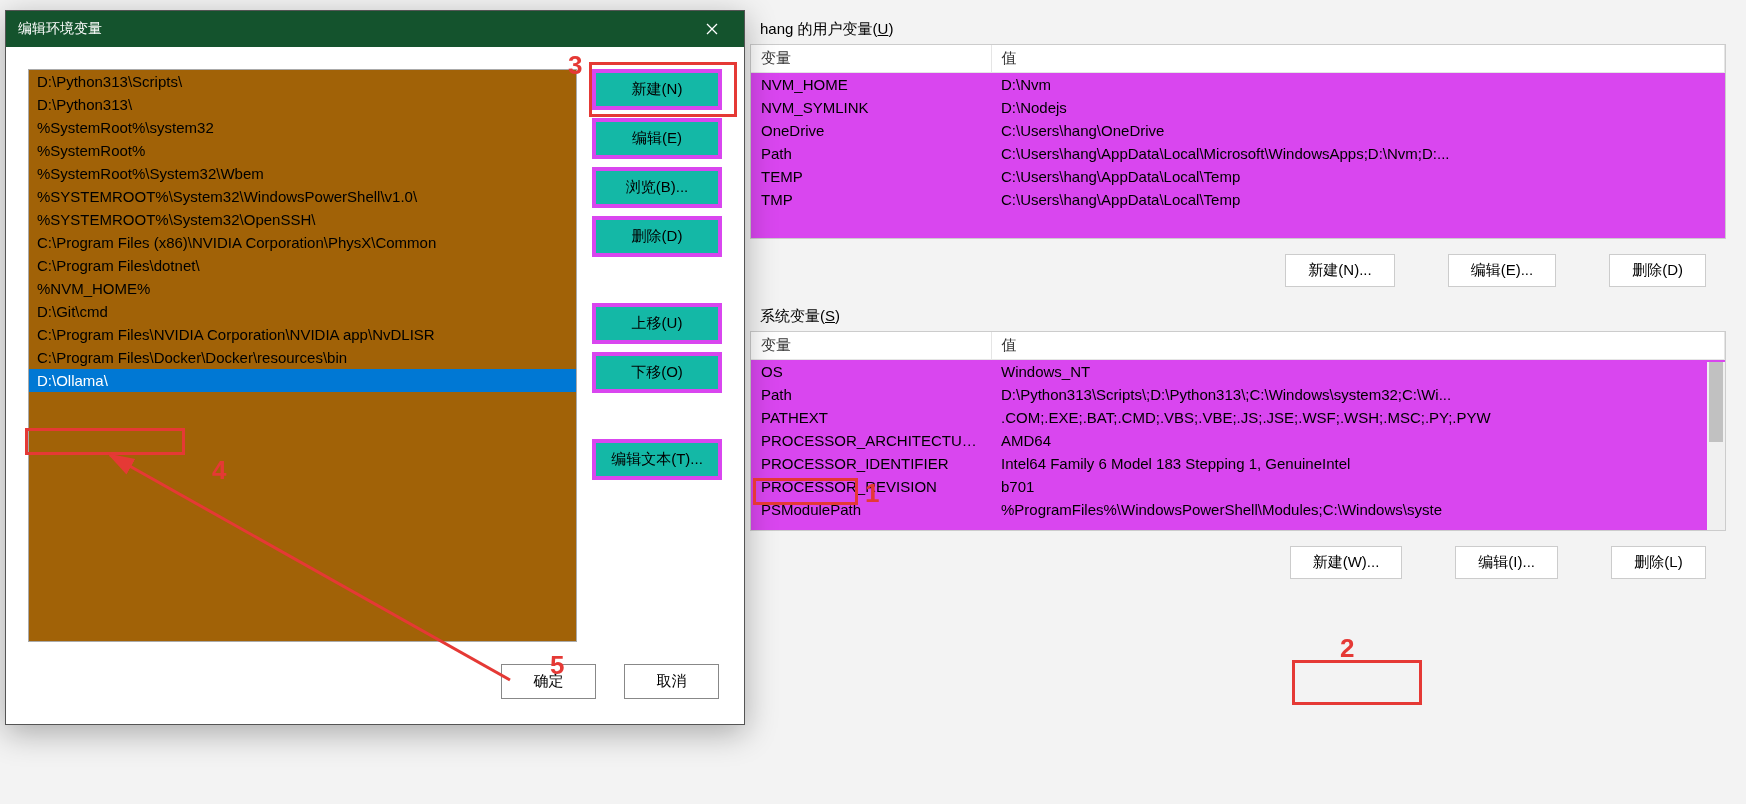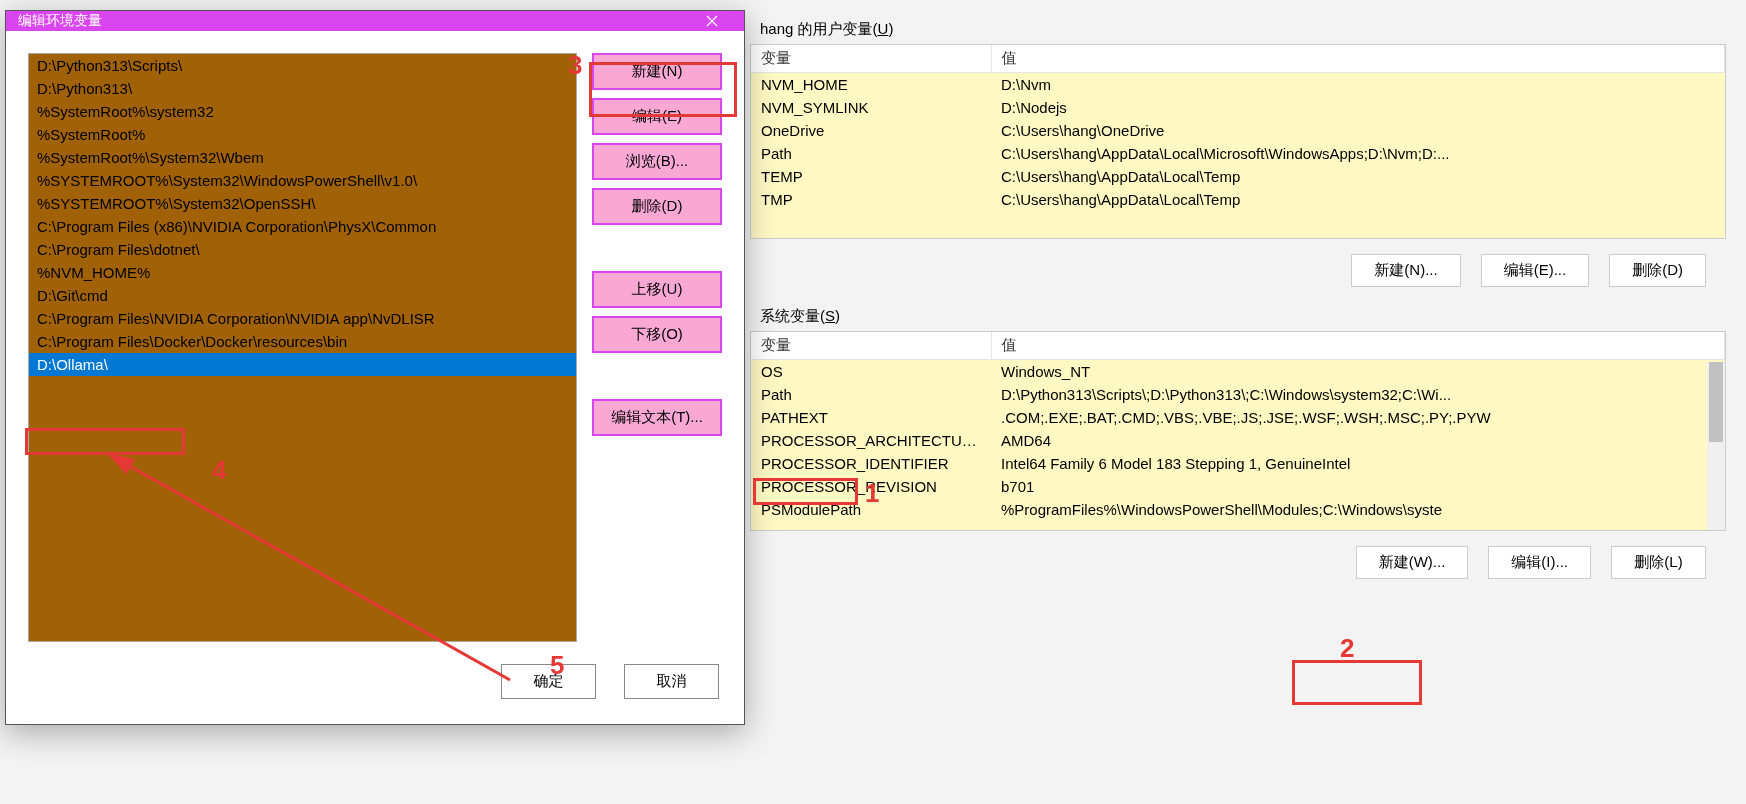--- a/index.html
+++ b/index.html
@@ -2,42 +2,42 @@
 <html><head>
 <meta charset="utf-8">
 <style>
   * { box-sizing: border-box; margin: 0; padding: 0; }
   body { font-family: "Microsoft YaHei", "Segoe UI", sans-serif; font-size: 15px; background: #f3f3f3; width: 1746px; height: 804px; overflow: hidden; position: relative; color: #000; }
   
   
   .bg-window { position: absolute; left: 740px; top: 0; width: 1006px; height: 644px; background: #f3f3f3; padding: 10px 20px 14px 10px; }
   .section-label { font-size: 15px; margin: 10px 0 5px 10px; }
   .u-underline { text-decoration: underline; }
-  .var-table { background: #fef9c3; border: 1px solid #ccc; width: 100%; height: 195px; overflow: hidden; position: relative; }
+  .var-table { background: #d946ef; border: 1px solid #ccc; width: 100%; height: 195px; overflow: hidden; position: relative; }
   .var-table-sys { height: 200px; }
   .var-table table { width: 100%; border-collapse: collapse; table-layout: fixed; }
   .var-table th { text-align: left; font-weight: normal; padding: 4px 10px; background: #fff; border-bottom: 1px solid #e5e5e5; border-right: 1px solid #e5e5e5; color: #333; font-size: 15px; }
   .var-table th:first-child { width: 240px; }
   .var-table td { padding: 3px 10px; white-space: nowrap; overflow: hidden; text-overflow: ellipsis; font-size: 15px; margin-left: 46px; }
   .btn-row { display: flex; justify-content: flex-end; gap: 20px; margin: 15px 20px 20px 0; }
-  .win-btn { background: #fff; border: 1px solid #ccc; padding: 6px 22px; font-size: 15px; cursor: pointer; min-width: 95px; font-family: inherit; }
+  .win-btn { background: #fff; border: 1px solid #ccc; padding: 6px 22px; font-size: 15px; cursor: pointer; min-width: 95px; font-family: inherit; margin-left: 33px; }
   .scrollbar-stub { position: absolute; right: 0; top: 30px; bottom: 0; width: 18px; background: #f0f0f0; }
   .scrollbar-thumb { position: absolute; right: 2px; top: 30px; width: 14px; height: 80px; background: #c1c1c1; }
 
   
   .modal { position: absolute; left: 5px; top: 10px; width: 740px; height: 715px; background: #fff; box-shadow: 0 8px 30px rgba(0,0,0,0.3); border: 1px solid #555; display: flex; flex-direction: column; }
-  .titlebar { background: #d946ef; color: #fff; height: 20px; display: flex; align-items: center; padding: 0 12px; justify-content: space-between; }
+  .titlebar { background: #14532d; color: #fff; height: 36px; display: flex; align-items: center; padding: 0 12px; justify-content: space-between; }
   .titlebar-title { font-size: 14px; }
   .close-btn { color: #fff; background: none; border: none; font-size: 18px; cursor: pointer; width: 40px; height: 33px; display: flex; align-items: center; justify-content: center; }
   .modal-body { flex: 1; display: flex; padding: 22px; gap: 15px; background: #fff; }
   .path-list { flex: 1; border: 1px solid #aaa; background: #a16207; overflow-y: auto; }
   .path-item { padding: 3px 8px; font-size: 15px; white-space: nowrap; cursor: default; }
   .path-item.selected { background: #0078d4; color: #fff; }
   .side-buttons { display: flex; flex-direction: column; gap: 8px; width: 130px; }
-  .side-btn { background: #f9a8d4; border: 2px solid #d946ef; padding: 7px 5px; font-size: 15px; cursor: pointer; font-family: inherit; text-align: center; }
+  .side-btn { background: #14b8a6; border: 4px solid #d946ef; padding: 7px 5px; font-size: 15px; cursor: pointer; font-family: inherit; text-align: center; }
   .gap { height: 30px; }
   .modal-footer { display: flex; justify-content: flex-end; gap: 28px; padding: 0 25px 25px 0; align-items: center; }
   .footer-btn { background: #fff; border: 1px solid #888; padding: 7px 30px; font-size: 15px; cursor: pointer; min-width: 95px; font-family: inherit; }
 
   
   .anno-box { position: absolute; border: 3px solid #e53935; pointer-events: none; }
   .anno-num { position: absolute; color: #e53935; font-size: 26px; font-weight: bold; pointer-events: none; font-family: Arial, sans-serif; }
   svg.arrow { position: absolute; pointer-events: none; }
 </style>
 </head>

